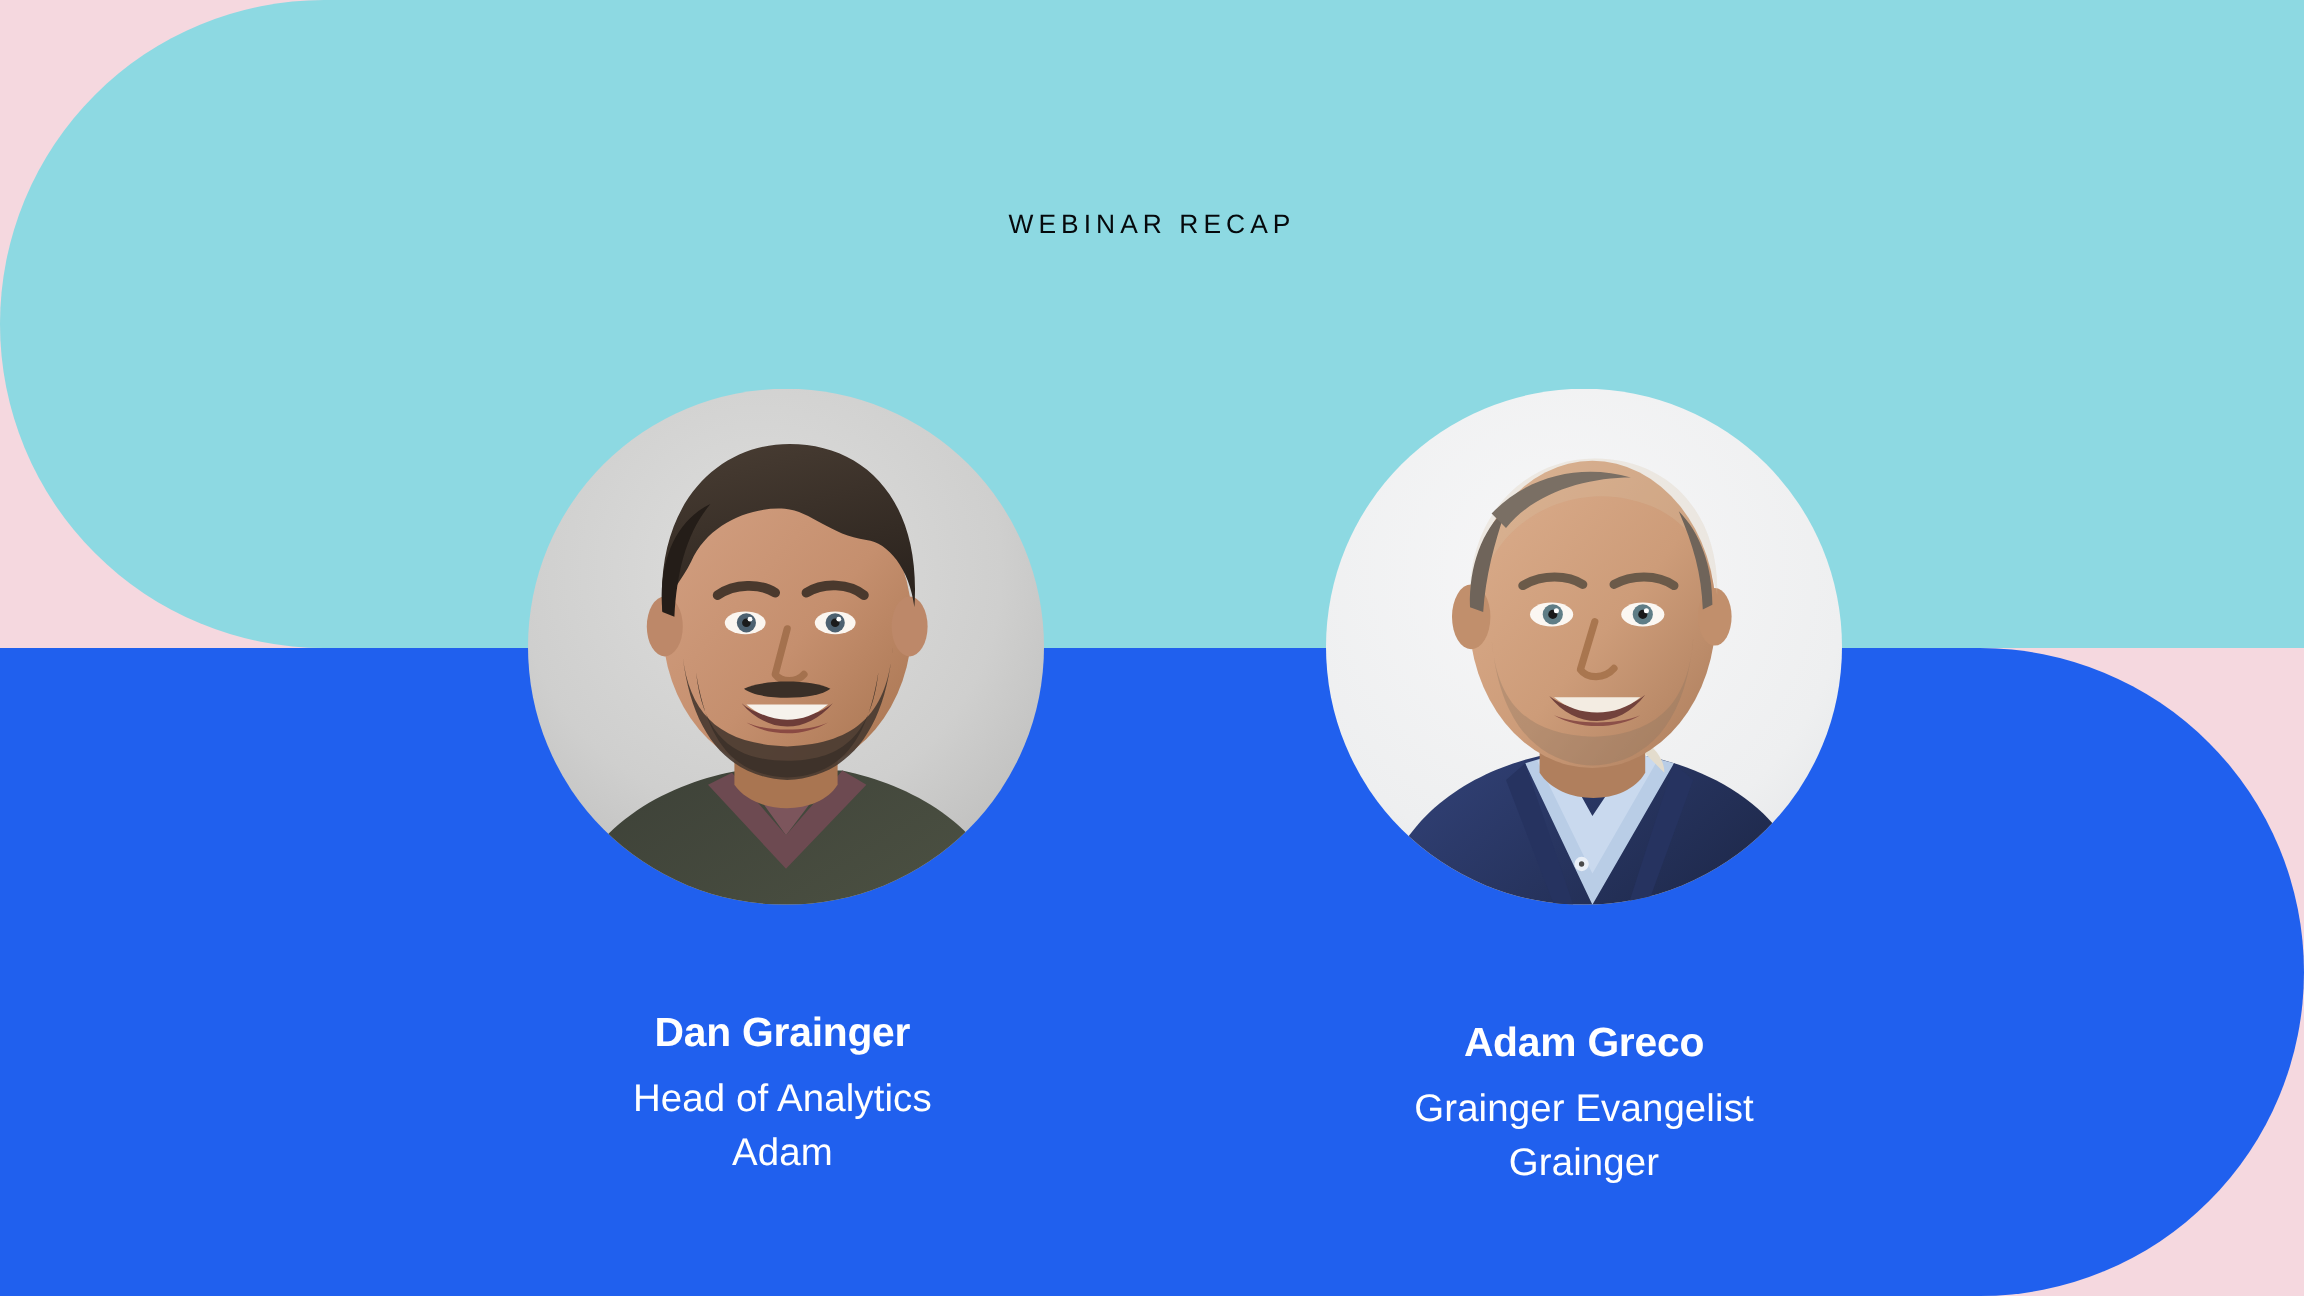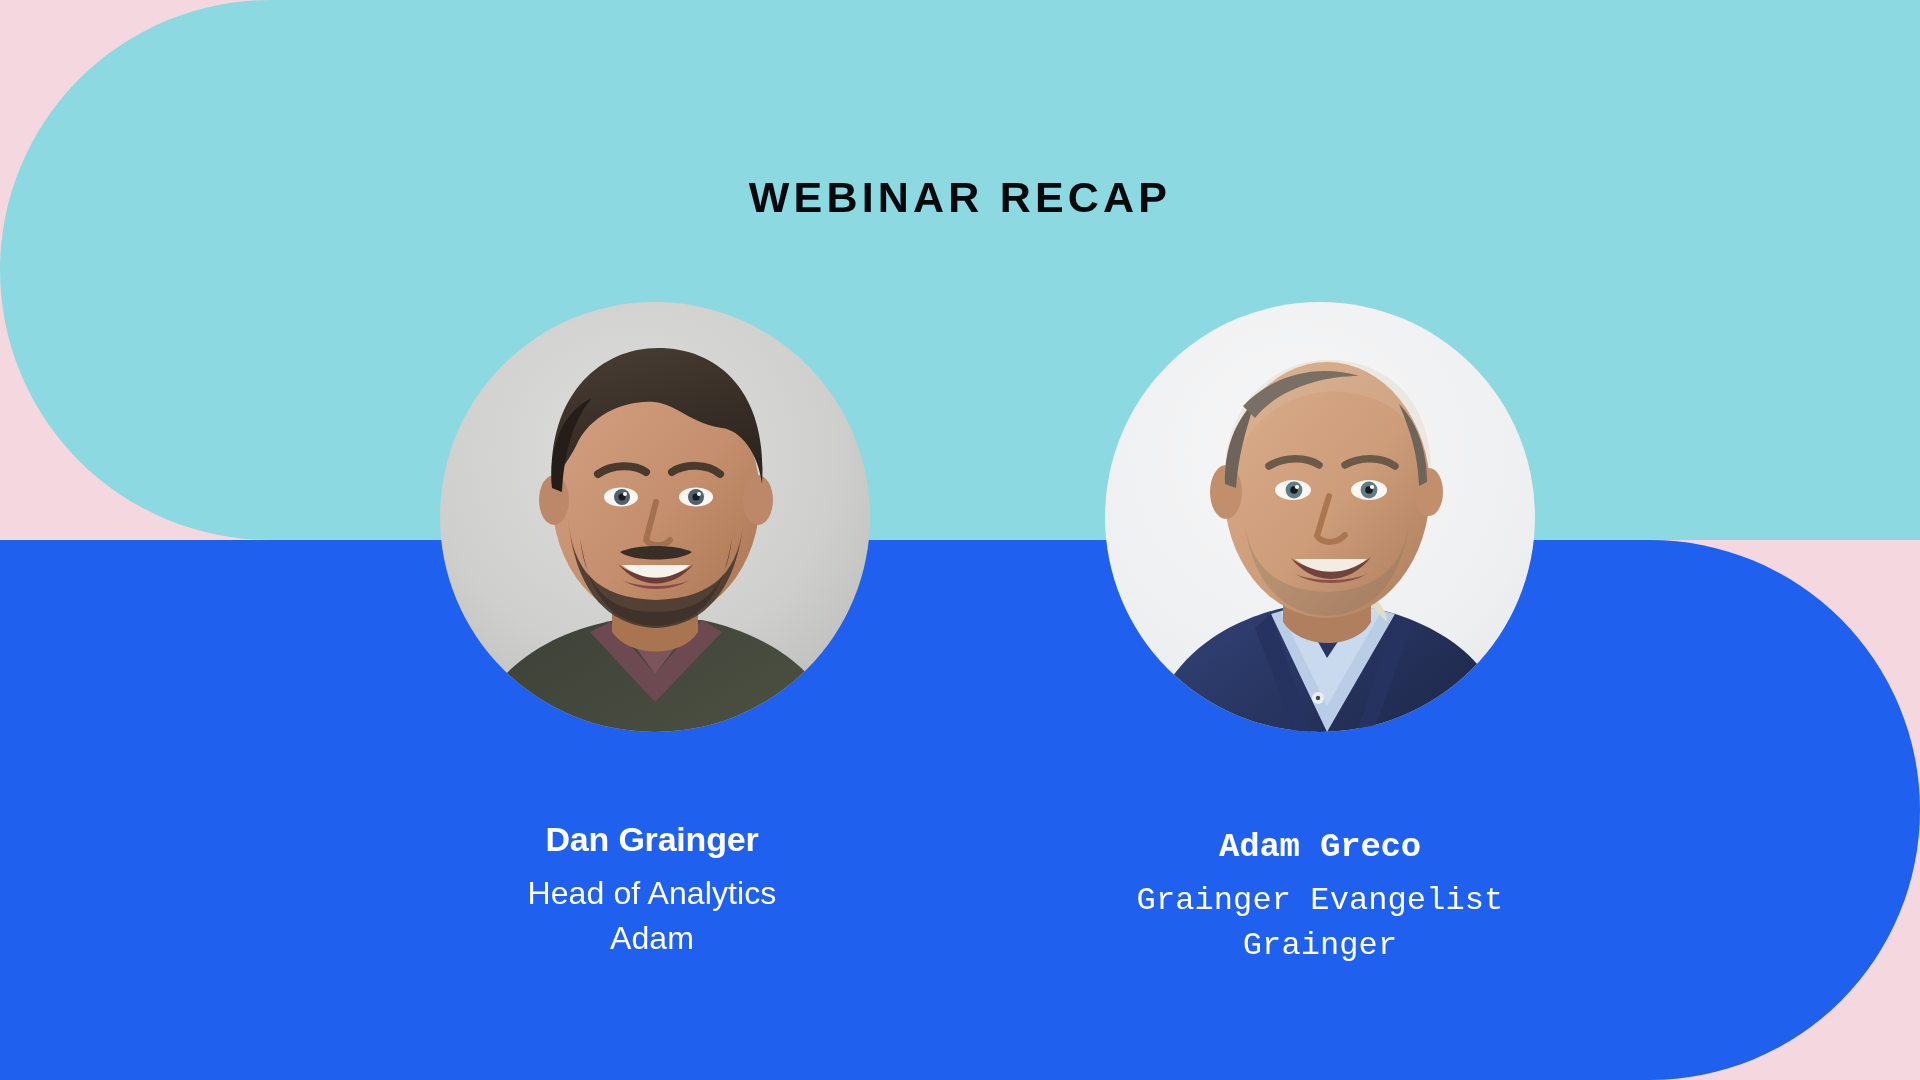--- a/index.html
+++ b/index.html
@@ -28,46 +28,46 @@
     width:1920px; height:540px;
     background:#2060ee;
     border-radius:0 272px 272px 0;
   }
 
   
   #eyebrow {
     position:absolute;
     left:0; right:0; top:176px;
     text-align:center;
-    font-size:43px;
-    font-weight:bold;
+    font-size:22px;
+    font-weight:normal;
     letter-spacing:4.2px;
     color:#05090c;
     line-height:1;
   }
 
   
-  .speaker { position:absolute; top:302px; width:560px; }
+  .speaker { position:absolute; top:324px; width:560px; }
   #speaker-0 { left:372px; }
   #speaker-1 { left:1040px; }
 
   .avatar {
     width:430px; height:430px;
     border-radius:50%;
     overflow:hidden;
     position:relative;
   }
   #speaker-0 .avatar { margin-left:68px; }
   #speaker-1 .avatar { margin-left:65px; }
 
   .avatar svg { display:block; width:430px; height:430px; }
 
   .speaker-meta { text-align:center; color:#ffffff; }
   #speaker-0 .speaker-meta { padding-top:88px; }
-  #speaker-1 .speaker-meta { padding-top:96px;font-family:Liberation Mono, monospace; }
+  #speaker-1 .speaker-meta { padding-top:96px; }
 
   .speaker-name {
     font-size:34px;
     font-weight:bold;
     line-height:1.16;
     letter-spacing:-0.2px;
   }
   .speaker-role,
   .speaker-org {
     font-size:32px;

